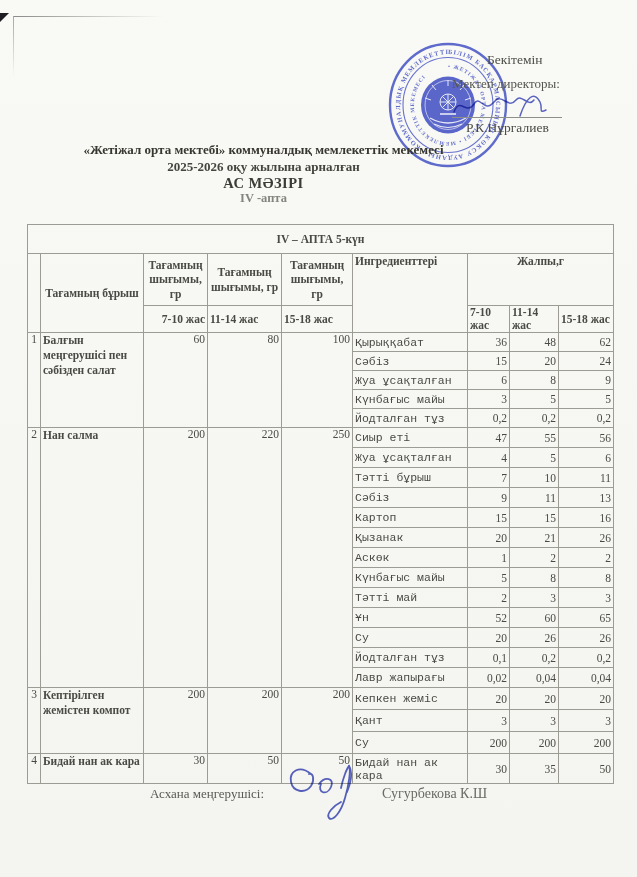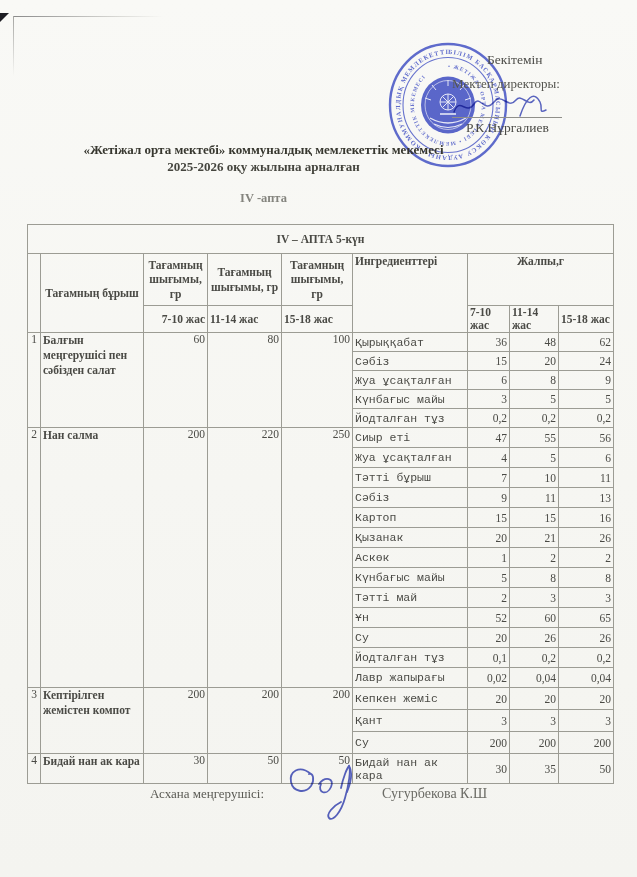--- a/index.html
+++ b/index.html
@@ -119,20 +119,21 @@
         <path d="M4,24 C10,8 16,28 24,16 C30,6 34,26 44,14 C52,4 58,22 66,12 C72,5 78,20 84,12"></path>
         <path d="M70,28 C76,10 84,2 90,14 C93,20 88,26 96,22"></path>
       </g>
     </svg>
   </div>
   <div class="abs sig-line"></div>
   <div class="abs director-name">Р.К.Нұргалиев</div>
 
   <div class="abs title title-1">«Жетіжал орта мектебі» коммуналдық мемлекеттік мекемесі</div>
   <div class="abs title title-2">2025-2026 оқу жылына арналған</div>
+  <div class="abs title title-3">АС МӘЗІРІ</div>
   <div class="abs title title-4">IV -апта</div>
 
   <table class="menu">
     <colgroup>
       <col style="width:13px">
         <col style="width:103px">
       <col style="width:64px">
         <col style="width:74px">
         <col style="width:71px">
       <col style="width:115px">

